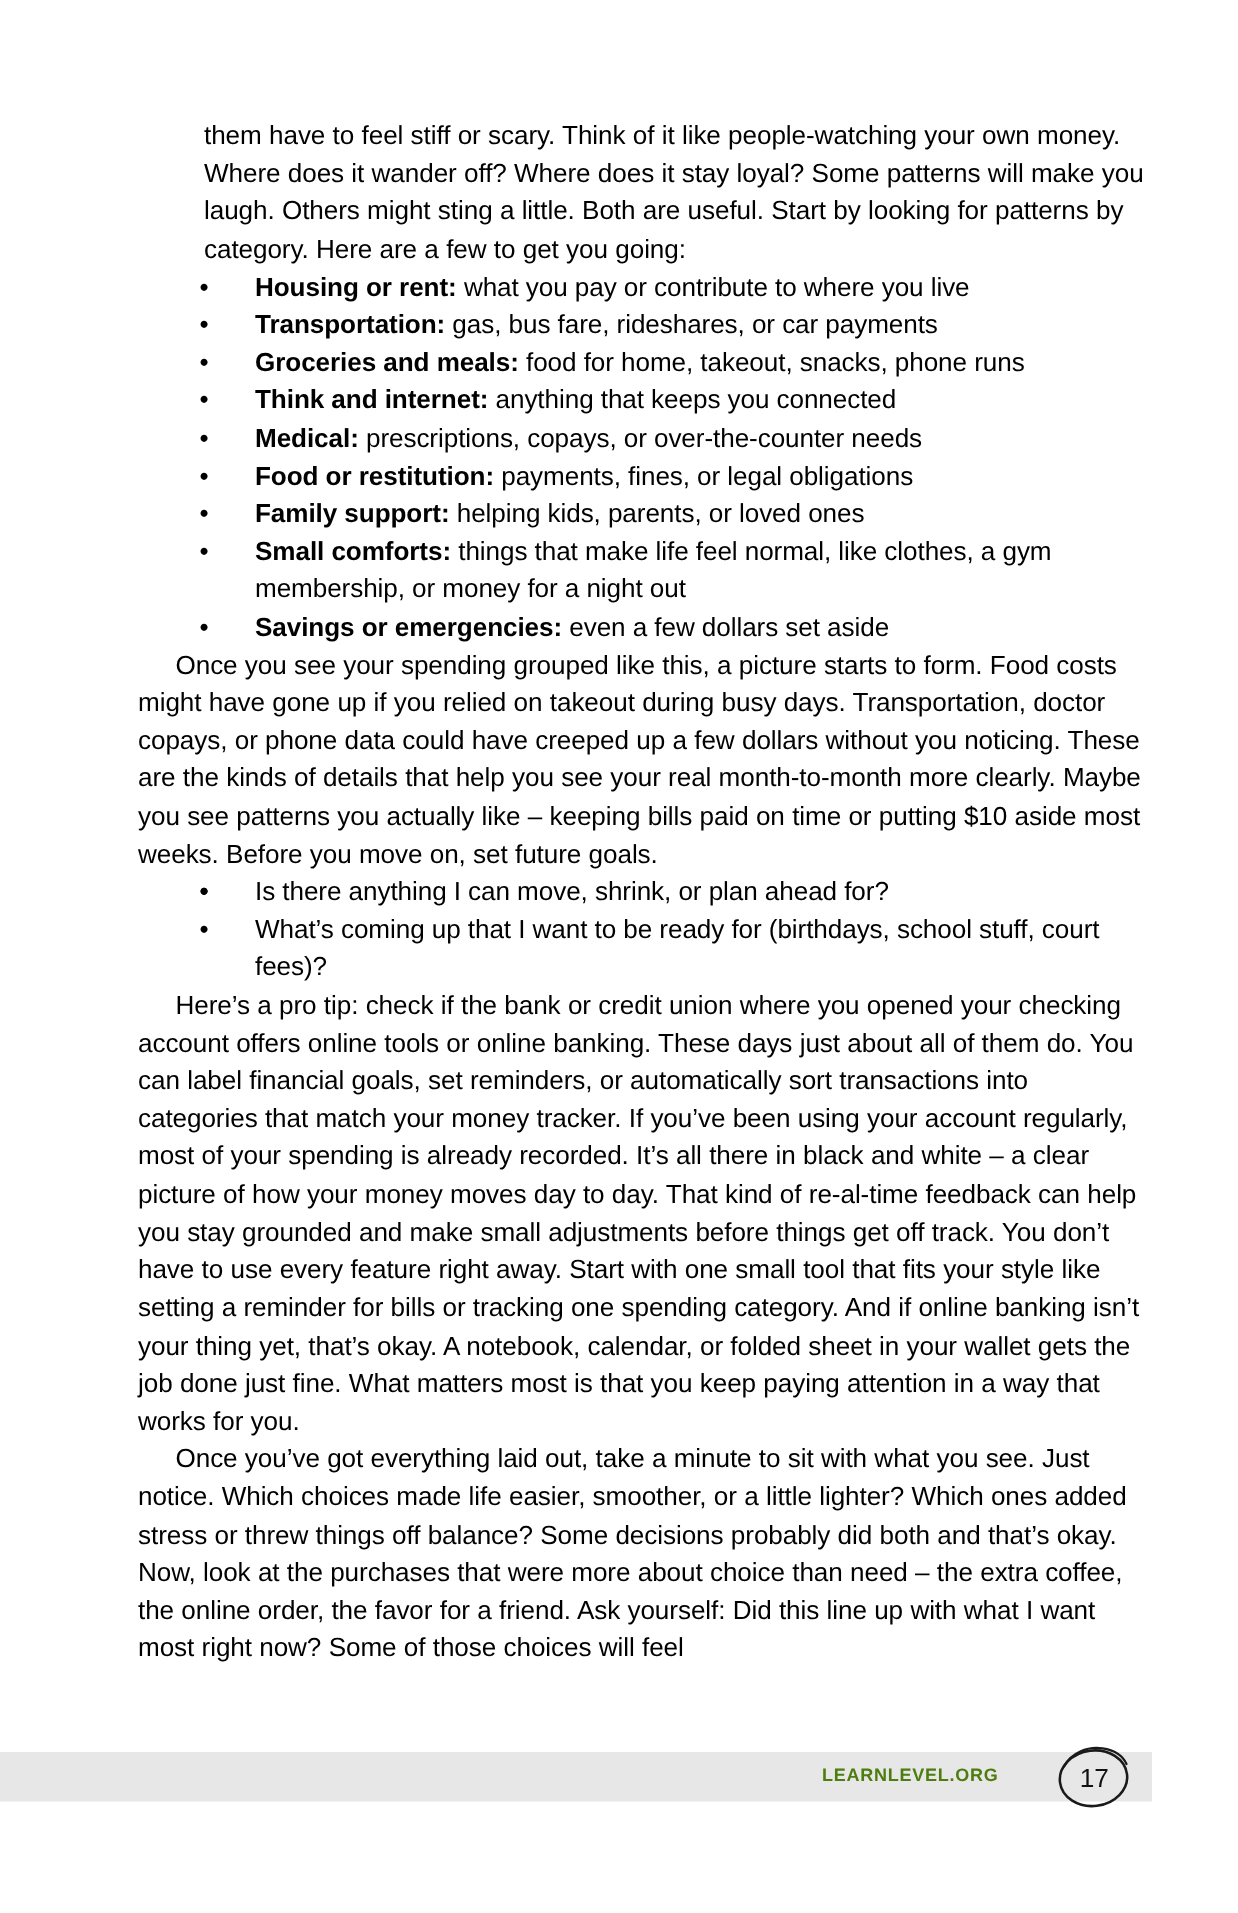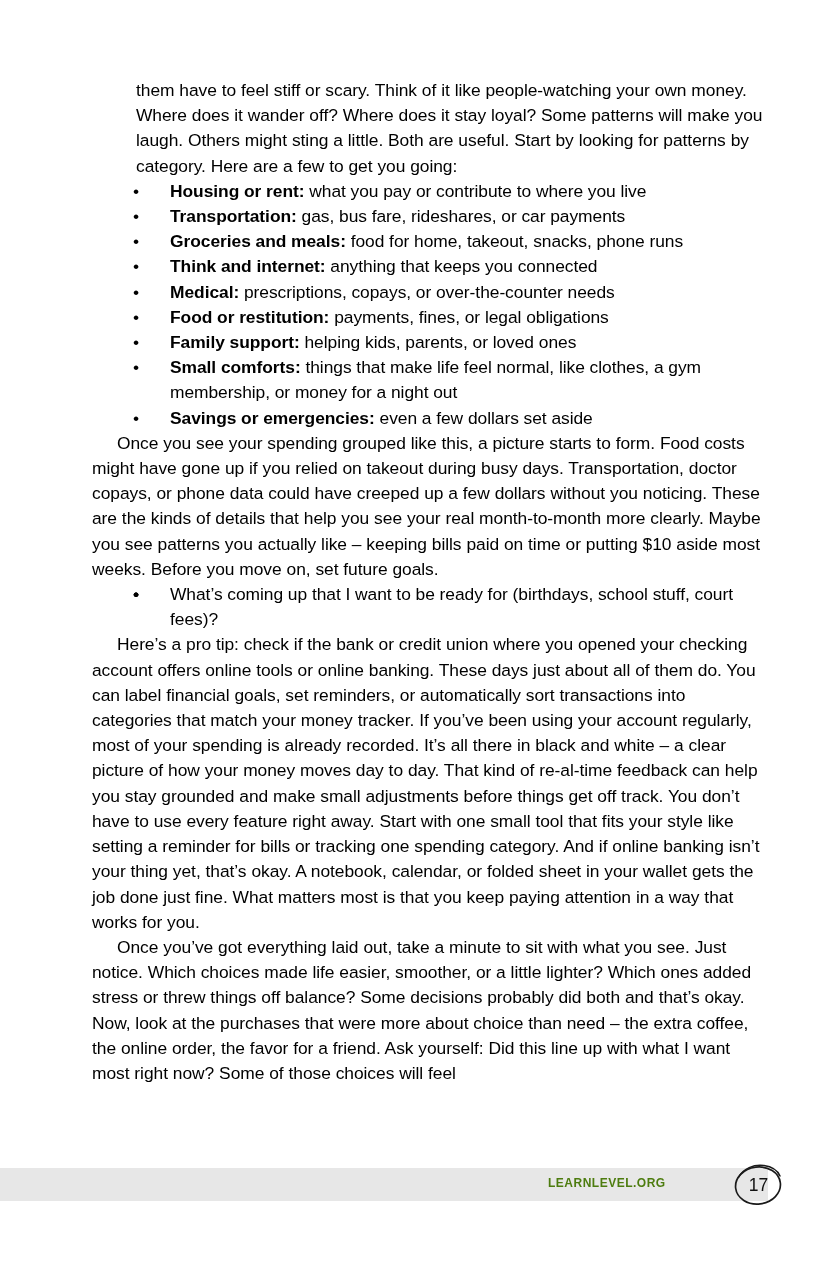--- a/index.html
+++ b/index.html
@@ -88,21 +88,21 @@
     left: 548px;
     top: 1176px;
     font-size: 12px;
     font-weight: bold;
     letter-spacing: 0.5px;
     color: #4d7c0f;
   }
 
   .page-number-badge {
     position: absolute;
-    left: 732px;
+    left: 703px;
     top: 1161px;
     width: 52px;
     height: 46px;
   }
 
   .page-number-badge svg {
     position: absolute;
     left: 0;
     top: 0;
   }
@@ -163,21 +163,21 @@
       </li>
     </ul>
 
     <p class="body-para">Once you see your spending grouped like this, a picture starts to form. Food costs might have gone up if you relied on takeout during busy days. Transportation, doctor copays, or phone data could have creeped up a few dollars without you noticing. These are the kinds of details that help you see your real month-to-month more clearly. Maybe you see patterns you actually like – keeping bills paid on time or putting $10 aside most weeks. Before you move on, set future goals.</p>
 
     <ul class="bullets">
       <li>
         <span class="dot">•</span>
       </li>
       <li>
-        <span class="dot">•</span>
+        <span class="dot">•</span><span>Is there anything I can move, shrink, or plan ahead for?</span>
       </li>
       <li>
         <span class="dot">•</span><span>What’s coming up that I want to be ready for (birthdays, school stuff, court fees)?</span>
       </li>
     </ul>
 
     <p class="body-para">Here’s a pro tip: check if the bank or credit union where you opened your checking account offers online tools or online banking. These days just about all of them do. You can label financial goals, set reminders, or automatically sort transactions into categories that match your money tracker. If you’ve been using your account regularly, most of your spending is already recorded. It’s all there in black and white – a clear picture of how your money moves day to day. That kind of re-al-time feedback can help you stay grounded and make small adjustments before things get off track. You don’t have to use every feature right away. Start with one small tool that fits your style like setting a reminder for bills or tracking one spending category. And if online banking isn’t your thing yet, that’s okay. A notebook, calendar, or folded sheet in your wallet gets the job done just fine. What matters most is that you keep paying attention in a way that works for you.</p>
 
     <p class="body-para">Once you’ve got everything laid out, take a minute to sit with what you see. Just notice. Which choices made life easier, smoother, or a little lighter? Which ones added stress or threw things off balance? Some decisions probably did both and that’s okay. Now, look at the purchases that were more about choice than need – the extra coffee, the online order, the favor for a friend. Ask yourself: Did this line up with what I want most right now? Some of those choices will feel</p>
 

